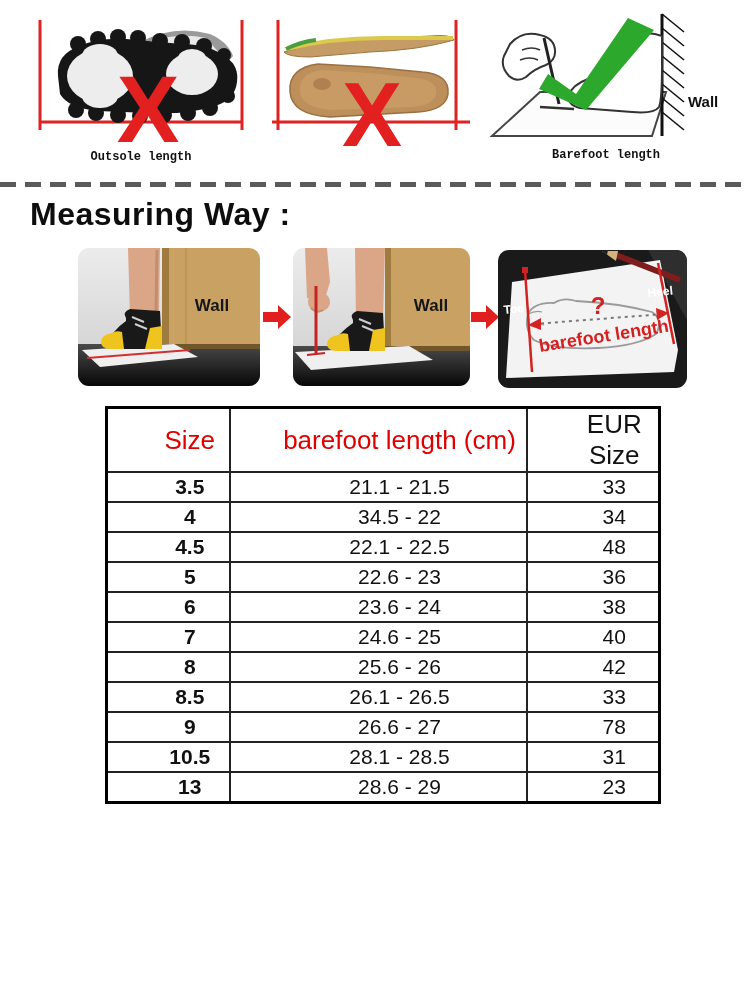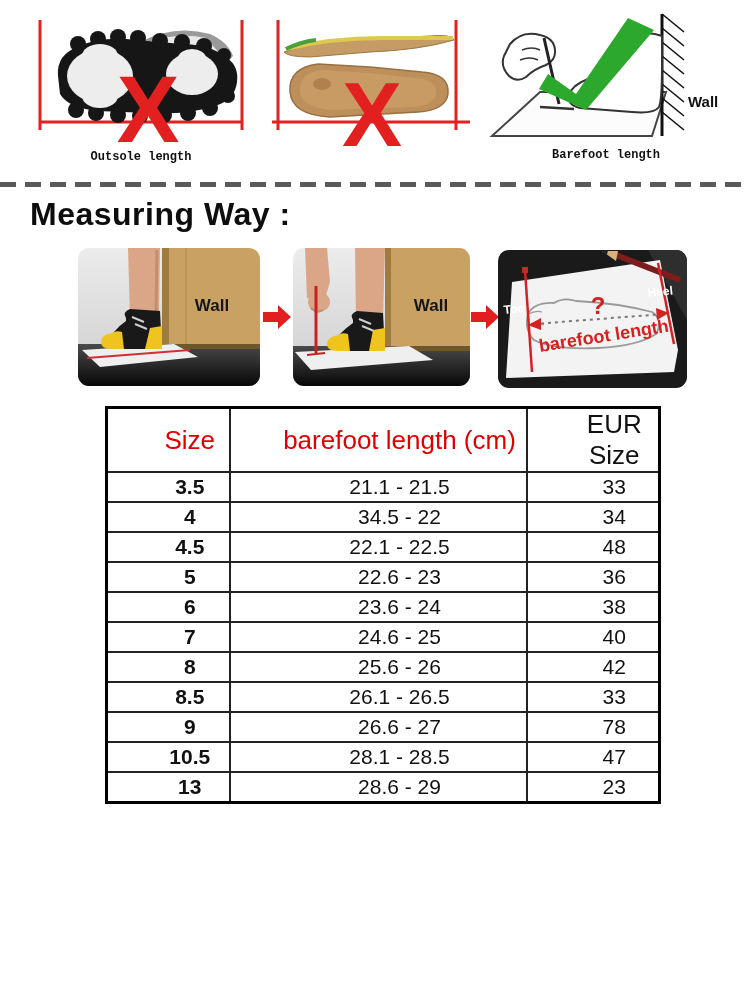--- a/index.html
+++ b/index.html
@@ -326,21 +326,21 @@
           <td>33</td>
         </tr>
         <tr>
           <td class="col-size">9</td>
           <td>26.6 - 27</td>
           <td>78</td>
         </tr>
         <tr>
           <td class="col-size">10.5</td>
           <td>28.1 - 28.5</td>
-          <td>47</td>
+          <td>31</td>
         </tr>
         <tr>
           <td class="col-size">13</td>
           <td>28.6 - 29</td>
           <td>23</td>
         </tr>
       </tbody>
   </table>
 
 </div>

